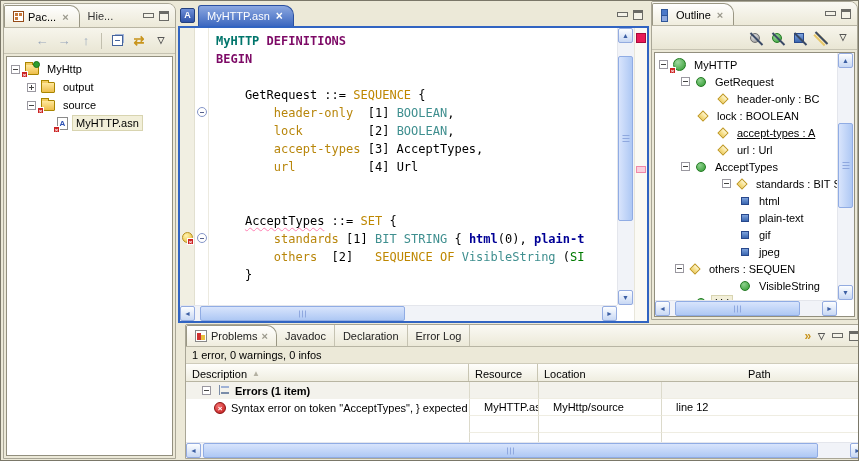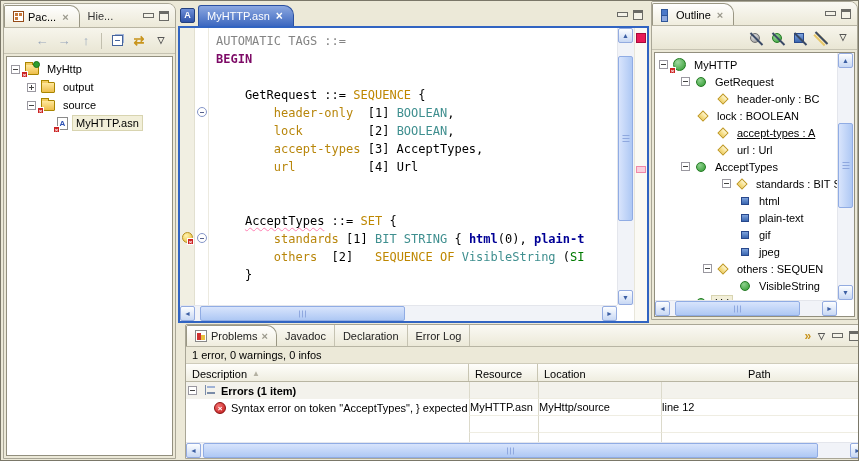--- a/index.html
+++ b/index.html
@@ -109,21 +109,21 @@
   .ic-problems::after{content:"";position:absolute;right:1px;top:4px;width:4px;height:5px;background:#E8C040}
   .pctrl{margin-left:auto;display:flex;align-items:center;gap:7px;padding:0 6px 4px 0}
   .filter-g{color:#C8941C;font-weight:bold;font-size:12px;line-height:1}
   .pstatus{height:17px;line-height:17px;padding-left:6px;background:#ECE9D8;border-bottom:1px solid #CFCCBB}
   .phead{display:flex;height:18px;background:linear-gradient(#FEFEFB,#EFEDE0);border-bottom:1px solid #B8B5A2}
   .phc{padding:2px 4px 0 6px;border-right:1px solid #C8C5B2;display:flex;align-items:center;gap:5px}
   .sortarrow{color:#B4B1A2;font-size:8px}
   .pbody{position:absolute;left:0;right:0;top:57px;bottom:16px;background:#fff;overflow:hidden}
   .prow{display:flex;height:17px;align-items:center}
   .prow.group{background:#F3F2EC;font-weight:bold}
-  .pc{height:17px;display:flex;align-items:center;padding:0 0;overflow:hidden;white-space:nowrap}
+  .pc{height:17px;display:flex;align-items:center;padding:0 14px;overflow:hidden;white-space:nowrap}
   .pc.b{border-left:1px solid #DCDACB;border-bottom:1px solid #EFEDE2}
   .c-desc{width:283px}.c-res{width:69px}.c-path{width:123px}.c-loc{flex:1}
   .ic-errgroup{width:13px;height:11px;position:relative;margin:0 4px 0 2px}
   .ic-errgroup::before{content:"";position:absolute;left:1px;top:0;width:1px;height:10px;background:#7A8CA8}
   .ic-errgroup::after{content:"";position:absolute;left:3px;top:1px;width:8px;height:8px;
      background:linear-gradient(#9FB2D6,#9FB2D6) 0 0/8px 2px no-repeat,linear-gradient(#7A8CA8,#7A8CA8) 0 6px/8px 2px no-repeat}
   .ic-error{width:12px;height:12px;border-radius:50%;background:radial-gradient(circle at 35% 30%,#F47070,#C01818);border:1px solid #8A0E0E;color:#fff;font:bold 8px/11px "Liberation Sans",sans-serif;text-align:center;margin-right:5px;flex:none}
   .ic-error::before{content:"×"}
   .p-sbh{position:absolute;left:0;right:0;bottom:0;height:16px;background:#F1F3F8;border-top:1px solid #E4E6EC}
   
@@ -229,21 +229,21 @@
       <div class="ann-ruler" id="ann-ruler" data-name="annotation-ruler">
           <span class="ann-m" data-name="quickfix-error-icon" style="top: 204px;">
             <span class="err-ov" data-name="error-overlay-icon"></span>
           </span>
         </div>
       <div class="fold-ruler" id="fold-ruler" data-name="folding-ruler">
           <span class="fold-m" data-name="fold-collapse-icon" style="top: 79px;"></span>
           <span class="fold-m" data-name="fold-collapse-icon" style="top: 205px;"></span>
         </div>
       <div class="ed-content" id="code-lines" data-name="code-area">
-          <div class="cl" data-name="code-line"><span class="tk-gray">AUTOMATIC TAGS ::=</span></div>
+          <div class="cl" data-name="code-line"><span class="tk-mod">MyHTTP</span><span> </span><span class="tk-kw">DEFINITIONS</span></div>
           <div class="cl" data-name="code-line"><span class="tk-kw">BEGIN</span></div>
           <div class="cl" data-name="code-line"></div>
           <div class="cl" data-name="code-line"><span>    GetRequest ::= </span><span class="tk-kwg">SEQUENCE</span><span> {</span></div>
           <div class="cl" data-name="code-line"><span>        </span><span class="tk-fld">header-only</span><span>  [1] </span><span class="tk-typ">BOOLEAN</span><span>,</span></div>
           <div class="cl" data-name="code-line"><span>        </span><span class="tk-fld">lock</span><span>         [2] </span><span class="tk-typ">BOOLEAN</span><span>,</span></div>
           <div class="cl" data-name="code-line"><span>        </span><span class="tk-fld">accept-types</span><span> [3] AcceptTypes,</span></div>
           <div class="cl" data-name="code-line"><span>        </span><span class="tk-fld">url</span><span>          [4] Url</span></div>
           <div class="cl" data-name="code-line"></div>
           <div class="cl" data-name="code-line"></div>
           <div class="cl" data-name="code-line"><span>    </span><span class="tk-err">AcceptTypes</span><span> ::= </span><span class="tk-kwg">SET</span><span> {</span></div>
@@ -377,21 +377,21 @@
             </span>
             <span class="tlabel" data-name="tree-item-label">gif</span>
           </div>
           <div class="trow" data-name="tree-item-jpeg" style="height: 17px; padding-left: 70px;">
             <span class="exp exp-n" data-name="expander-spacer"></span>
             <span class="tico" data-name="square-icon">
               <span class="ic ic-square"></span>
             </span>
             <span class="tlabel" data-name="tree-item-label">jpeg</span>
           </div>
-          <div class="trow" data-name="tree-item-others-sequen" style="height: 17px; padding-left: 48px;">
+          <div class="trow" data-name="tree-item-others-sequen" style="height: 17px; padding-left: 20px;">
             <span class="exp exp-m" data-name="collapse-expander-icon"></span>
             <span class="tico" data-name="diamond-icon">
               <span class="ic ic-diamond"></span>
             </span>
             <span class="tlabel" data-name="tree-item-label">others : SEQUEN</span>
           </div>
           <div class="trow" data-name="tree-item-visiblestring" style="height: 17px; padding-left: 70px;">
             <span class="exp exp-n" data-name="expander-spacer"></span>
             <span class="tico" data-name="circle-icon">
               <span class="ic ic-circle"></span>

